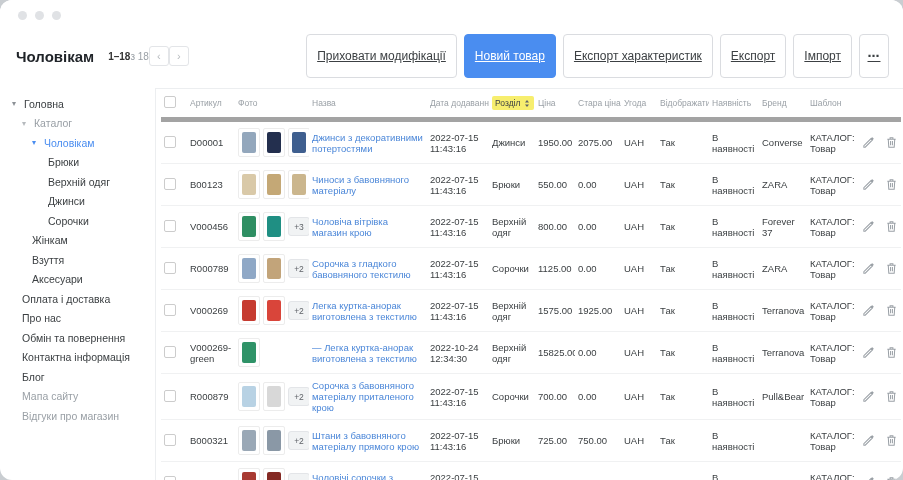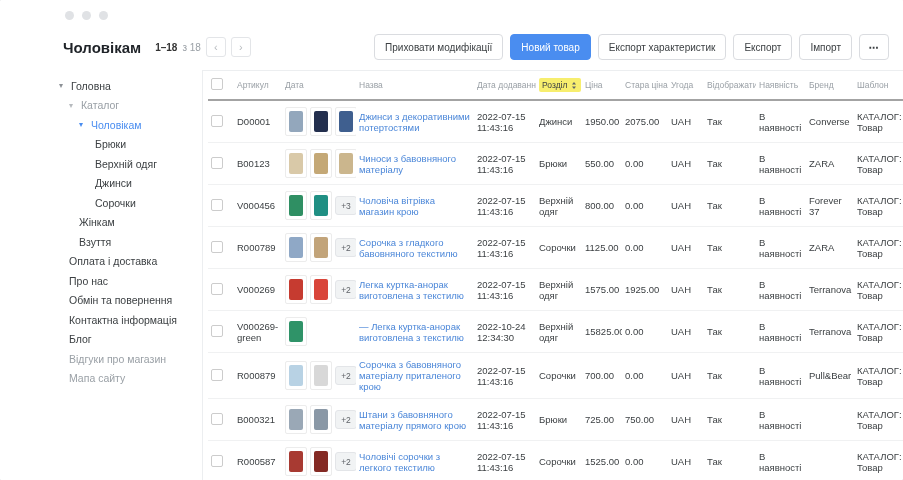--- a/index.html
+++ b/index.html
@@ -1,54 +1,54 @@
 <!DOCTYPE html>
 <html><head>
 <meta charset="utf-8">
 <style>
   html,body{margin:0;padding:0;}
   body{
     width:903px;height:480px;background:#c9cdd1;
     font-family:"Liberation Sans","DejaVu Sans",sans-serif;
     position:relative;overflow:hidden;
   }
-  .window{position:absolute;inset:0;background:#fff;border-radius:1px;overflow:hidden;padding-left:47px;}
+  .window{position:absolute;inset:0;background:#fff;border-radius:12px;overflow:hidden;}
 
   
   .titlebar{height:30px;display:flex;align-items:center;padding-left:18px;gap:8px;background:#fff;}
   .dot{width:9px;height:9px;border-radius:50%;background:#e0e2e5;}
 
   
   .page-header{display:flex;align-items:center;padding:4px 14px 10px 16px;gap:10px;}
   .page-title{font-size:15px;font-weight:700;color:#1f2328;margin:0 4px 0 0;}
-  .pag{display:flex;align-items:center;gap:5px;font-size:10px;}
+  .pag{display:flex;align-items:center;font-size:10px;}
   .pag .range{color:#333;font-weight:700;}
   .pag .of{color:#9aa0a6;}
   .pag-btn{width:20px;height:20px;border:1px solid #e3e5e8;background:#fff;border-radius:3px;
     color:#b6babe;font-size:11px;line-height:17px;text-align:center;padding:0;cursor:pointer;}
   .actions{margin-left:auto;display:flex;gap:7px;align-items:center;}
-  .btn{height:26px;padding:0 10px;border:1px solid #dadce0;border-radius:4px;background:#fff;
-    font-size:10px;color:#3c4043;font-family:inherit;cursor:pointer;white-space:nowrap;}
+  .btn{height:44px;padding:0 10px;border:1px solid #dadce0;border-radius:4px;background:#fff;
+    font-size:12px;color:#3c4043;font-family:inherit;cursor:pointer;white-space:nowrap;text-decoration:underline;}
   .btn.primary{background:#4a8df0;border-color:#4a8df0;color:#fff;}
   .btn.more{width:30px;padding:0;font-weight:700;letter-spacing:1px;}
 
   
   .content{display:flex;height:calc(100% - 70px);}
   .sidebar{width:155px;min-width:155px;padding:6px 0;box-sizing:border-box;overflow:hidden;}
   .si{display:flex;align-items:center;gap:4px;font-size:10.5px;color:#3c4043;height:19.5px;
     padding-left:12px;cursor:pointer;white-space:nowrap;}
   .si .arr{font-size:8px;color:#8c9196;width:8px;}
   .si.l1{padding-left:22px;} .si.l2{padding-left:32px;} .si.l3{padding-left:48px;}
   .si.gray{color:#9aa0a6;} .si.gray .arr{color:#b6babe;}
   .si.blue{color:#4a8df0;} .si.blue .arr{color:#4a8df0;}
 
   .main{flex:1;border-left:1px solid #eceef0;border-top:1px solid #eceef0;overflow:hidden;}
   table{border-collapse:collapse;table-layout:fixed;width:740px;margin-left:5px;}
   th{font-size:8.5px;color:#9aa0a6;font-weight:400;text-align:left;padding:7px 3px;
-    border-bottom:2px solid #a3a3a3;white-space:nowrap;overflow:hidden;}
+    border-bottom:5px solid #a3a3a3;white-space:nowrap;overflow:hidden;}
   td{font-size:9.5px;color:#3c4043;padding:6px 3px;border-bottom:1px solid #f0f1f2;
     vertical-align:middle;overflow:hidden;}
   .sku{word-break:break-all;}
   a.name{color:#4a86d8;text-decoration:none;cursor:pointer;}
   .photos{display:flex;gap:3px;align-items:center;}
   .thumb{width:20px;height:27px;border:1px solid #ececec;border-radius:2px;background:#fff;
     display:flex;align-items:center;justify-content:center;flex:none;}
   .cloth{width:14px;height:21px;border-radius:2px;}
   .badge{min-width:14px;height:17px;padding:0 3px;background:#f1f3f4;border:1px solid #e3e5e8;
     border-radius:3px;font-size:8.5px;color:#5f6368;display:flex;align-items:center;justify-content:center;flex:none;}
@@ -114,40 +114,43 @@
         </div>
       <div class="si l3">
           <span>Сорочки</span>
         </div>
       <div class="si l2">
           <span>Жінкам</span>
         </div>
       <div class="si l2">
           <span>Взуття</span>
         </div>
+      <div class="si l2">
+          <span>Аксесуари</span>
+        </div>
       <div class="si l1">
           <span>Оплата і доставка</span>
         </div>
       <div class="si l1">
           <span>Про нас</span>
         </div>
       <div class="si l1">
           <span>Обмін та повернення</span>
         </div>
       <div class="si l1">
           <span>Контактна інформація</span>
         </div>
       <div class="si l1">
           <span>Блог</span>
         </div>
       <div class="si l1 gray">
+          <span>Мапа сайту</span>
+        </div>
+      <div class="si l1 gray">
           <span>Відгуки про магазин</span>
-        </div>
-      <div class="si l1 gray">
-          <span>Мапа сайту</span>
         </div>
     </aside>
 
     <main class="main">
       <table>
         <colgroup>
           <col style="width:26px">
             <col style="width:48px">
             <col style="width:74px">
             <col style="width:118px">
@@ -159,21 +162,21 @@
             <col style="width:52px">
             <col style="width:50px">
             <col style="width:48px">
           <col style="width:52px">
             <col style="width:42px">
         </colgroup>
         <thead>
           <tr>
             <th><input type="checkbox" class="cb" style=""></th>
             <th>Артикул</th>
-            <th>Дата</th>
+            <th>Фото</th>
             <th>Назва</th>
             <th>Дата додавання</th>
             <th>
               <span class="hl">
                   <span>Розділ</span>
                   <svg width="8" height="9" viewBox="0 0 8 9">
                     <path d="M2 3.4 L4 1 L6 3.4 Z" fill="#5f6368"></path>
                     <path d="M2 5.6 L4 8 L6 5.6 Z" fill="#5f6368"></path>
                   </svg>
                 </span>

